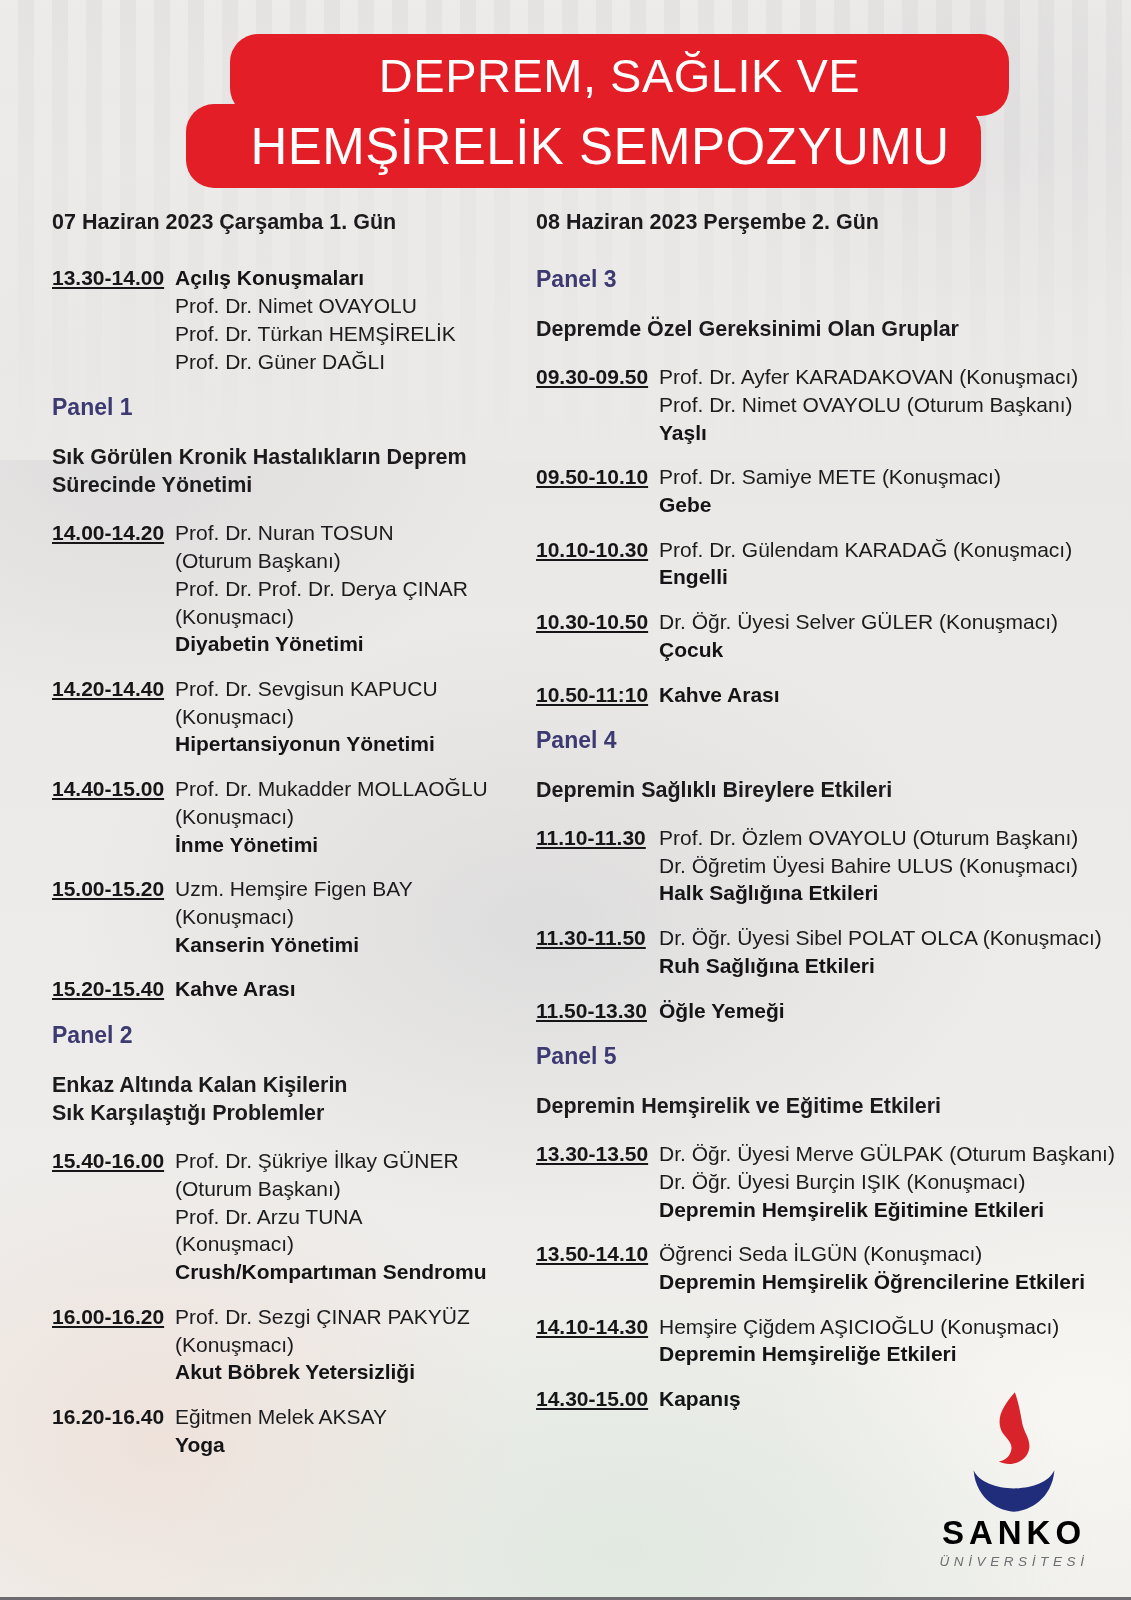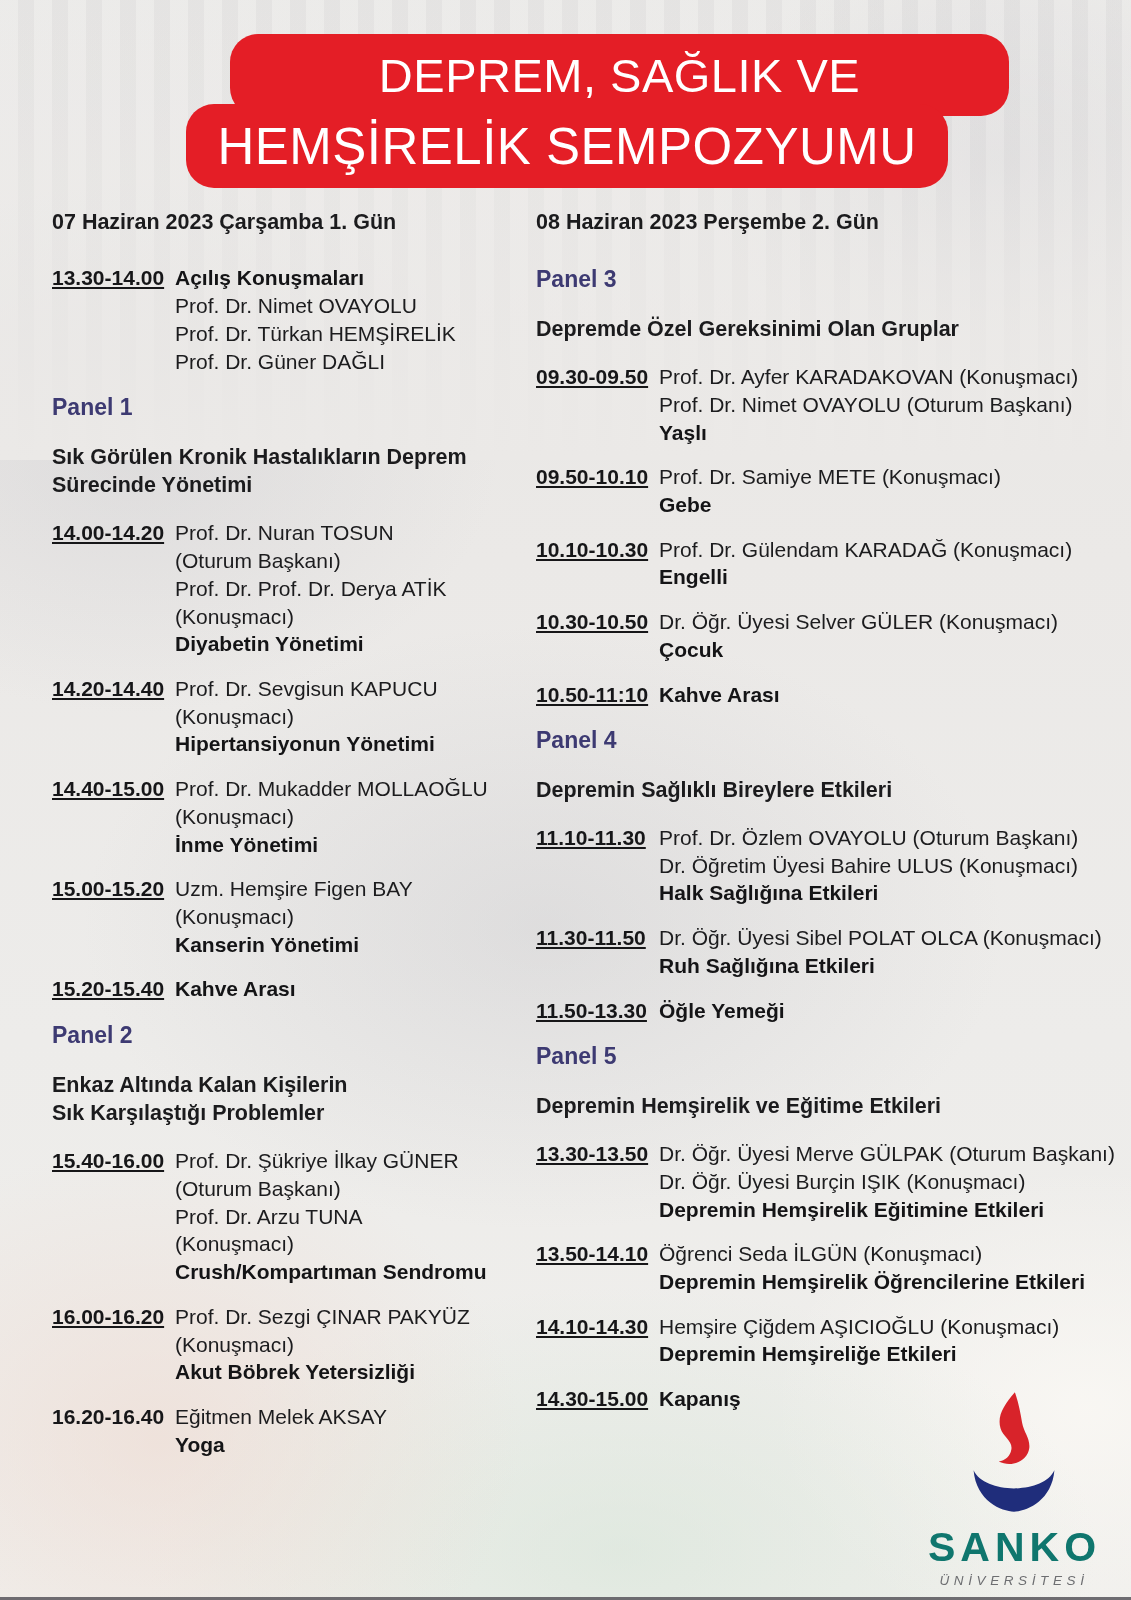--- a/index.html
+++ b/index.html
@@ -60,20 +60,21 @@
     letter-spacing: 0.5px;
     white-space: nowrap;
   }
   .title-line1 {
     left: 230px; top: 34px; width: 779px; height: 82px;
     font-size: 47px;
   }
   .title-line2 {
     left: 186px; top: 104px; width: 762px; height: 84px;
     font-size: 51px;
+    padding-left: 33px;
   }
 
   
   .col {
     position: absolute;
     top: 208px;
     font-size: 21px;
     line-height: 1.32;
   }
   .col-1 { left: 52px;  width: 472px; }
@@ -115,25 +116,24 @@
   .logo {
     position: absolute;
     left: 928px;
     top: 1392px;
     width: 172px;
     text-align: center;
   }
   .logo svg { display: block; margin: 0 auto; }
   .logo-flame { margin-bottom: -6px; }
   .logo-name {
-    font-size: 41px;
-    font-weight: bold;
-    color: #0f766e;
+    font-size: 33px;
+    font-weight: bold;
+    color: #000000;
     letter-spacing: 5px;
-    margin-top: 10px;
   }
   .logo-sub {
     font-size: 13.5px;
     color: #6d6e71;
     letter-spacing: 4.6px;
     margin-top: 2px;
     font-style: italic;
   }
 </style>
 </head>
@@ -164,21 +164,21 @@
     <div class="panel-heading">Panel 1</div>
     <div class="topic">
       <div class="topic-line">Sık Görülen Kronik Hastalıkların Deprem</div>
       <div class="topic-line">Sürecinde Yönetimi</div>
     </div>
     <div class="session">
       <span class="time u">14.00-14.20</span>
       <div class="lines">
         <div class="line">Prof. Dr. Nuran TOSUN</div>
         <div class="line">(Oturum Başkanı)</div>
-        <div class="line">Prof. Dr. Prof. Dr. Derya ATİK</div>
+        <div class="line">Prof. Dr. Prof. Dr. Derya ÇINAR</div>
         <div class="line">(Konuşmacı)</div>
         <div class="line bold">Diyabetin Yönetimi</div>
       </div>
     </div>
     <div class="session">
       <span class="time u">14.20-14.40</span>
       <div class="lines">
         <div class="line">Prof. Dr. Sevgisun KAPUCU</div>
         <div class="line">(Konuşmacı)</div>
         <div class="line bold">Hipertansiyonun Yönetimi</div>

